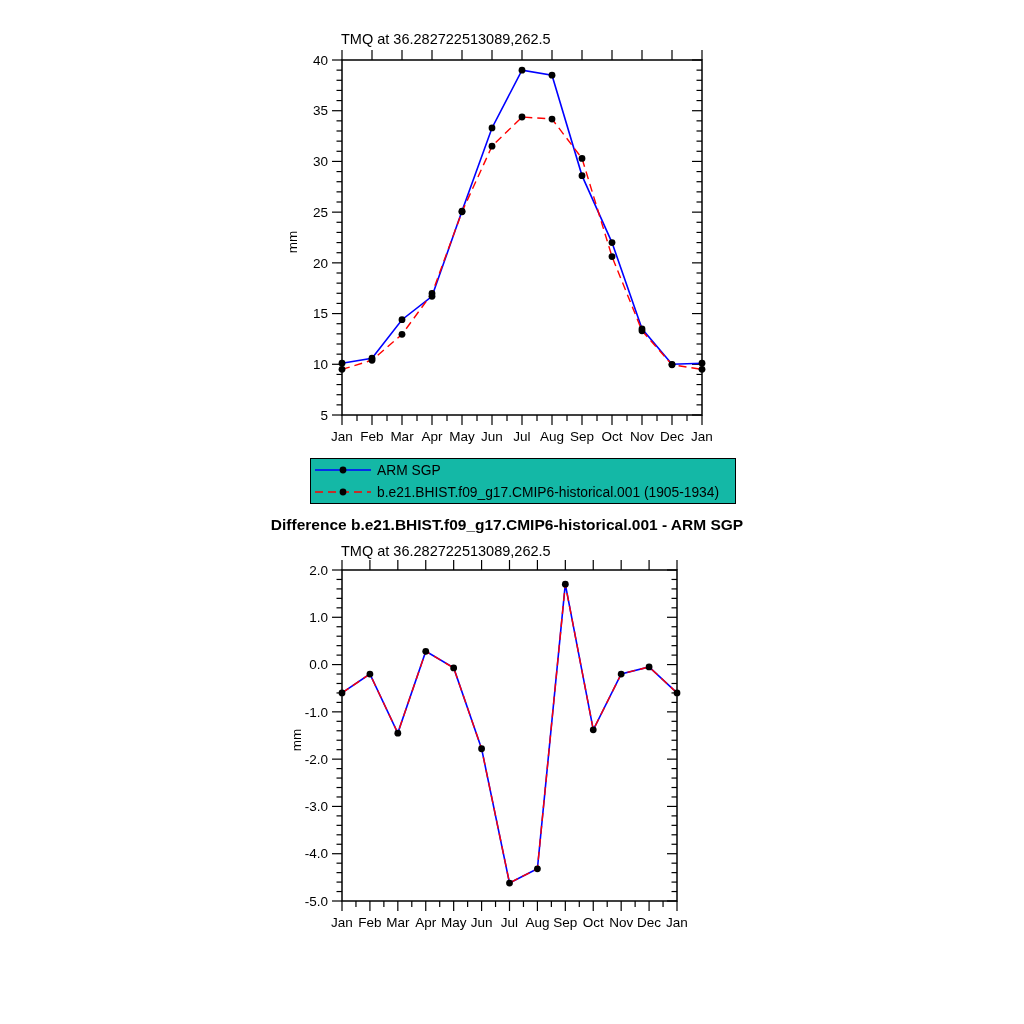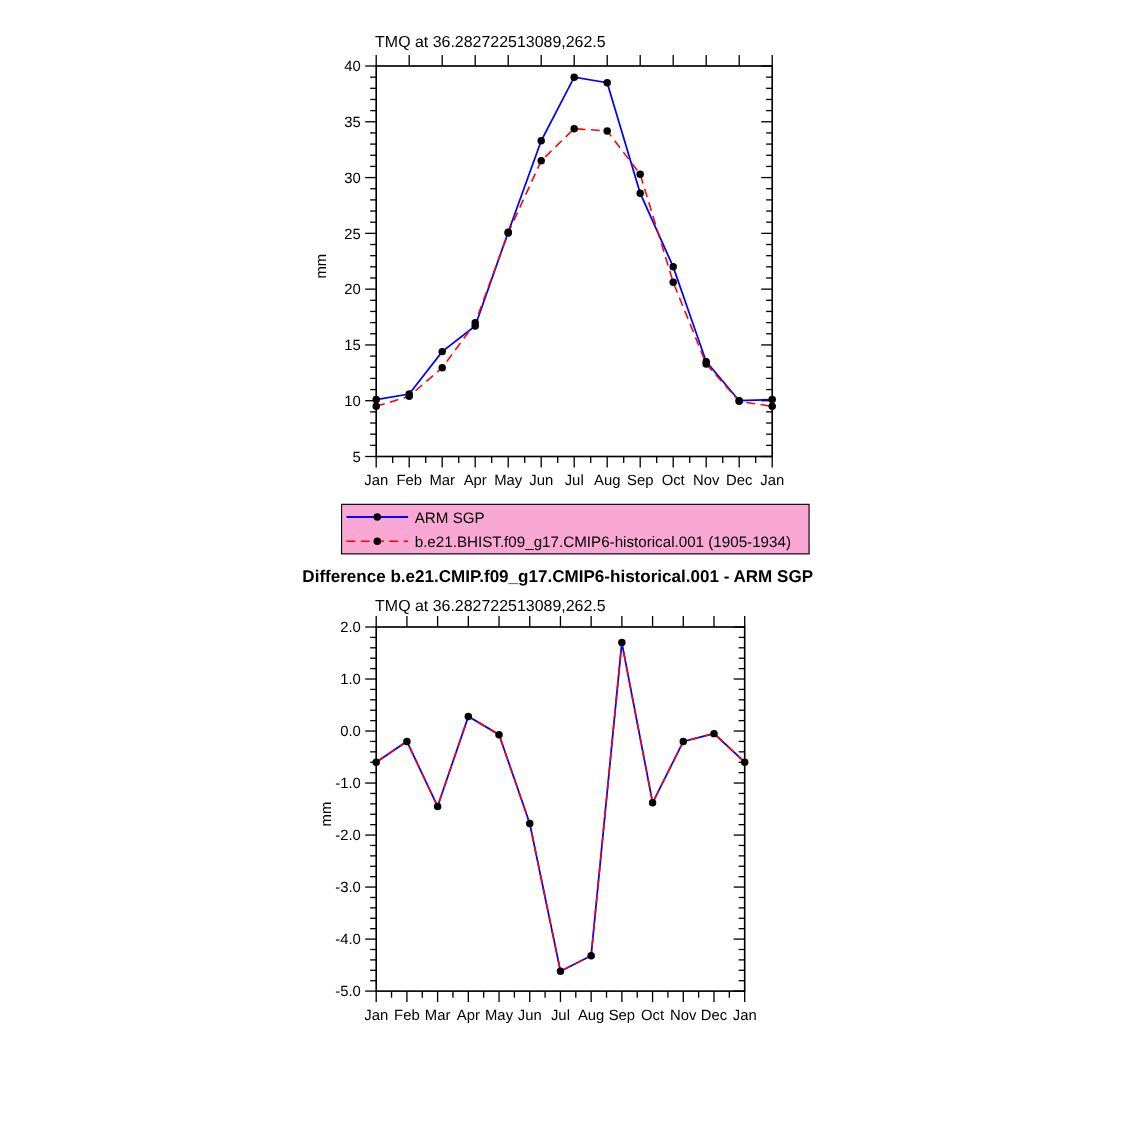--- a/index.html
+++ b/index.html
@@ -27,21 +27,21 @@
     position:absolute;
     font-size:13.5px;
     transform:translate(-50%,-50%) rotate(-90deg);
     white-space:nowrap;
   }
   .legend{
     position:absolute;
     left:310px;top:458px;
     width:426px;height:46px;
     border:1px solid #000;
-    background:#f9a8d4;
+    background:#14b8a6;
     box-sizing:border-box;
     display:flex;flex-direction:column;justify-content:center;
     padding-left:3px;
   }
   .legend-row{display:flex;align-items:center;height:22px;}
   .legend-label{font-size:13.8px;margin-left:5px;white-space:nowrap;}
   svg.plots{position:absolute;left:0;top:0;}
 </style>
 </head>
 <body>
@@ -375,17 +375,17 @@
       </div>
       <div class="legend-row">
         <svg width="58" height="12">
           <line x1="1" y1="6" x2="57" y2="6" stroke="#ff0000" stroke-width="1.4" stroke-dasharray="8,5"></line>
           <circle cx="29" cy="6" r="3.4" fill="#000000"></circle>
         </svg>
         <span class="legend-label">b.e21.BHIST.f09_g17.CMIP6-historical.001 (1905-1934)</span>
       </div>
     </div>
 
-  <div class="chart-title" style="left:507px;top:516px;">Difference b.e21.CMIP.f09_g17.CMIP6-historical.001 - ARM SGP</div>
+  <div class="chart-title" style="left:507px;top:516px;">Difference b.e21.BHIST.f09_g17.CMIP6-historical.001 - ARM SGP</div>
   <div class="chart-subtitle" style="left:341px;top:543px;">TMQ at 36.282722513089,262.5</div>
   <div class="ylab" style="left:296px;top:740px;">mm</div>
 
 </div>
 
 </body></html>

